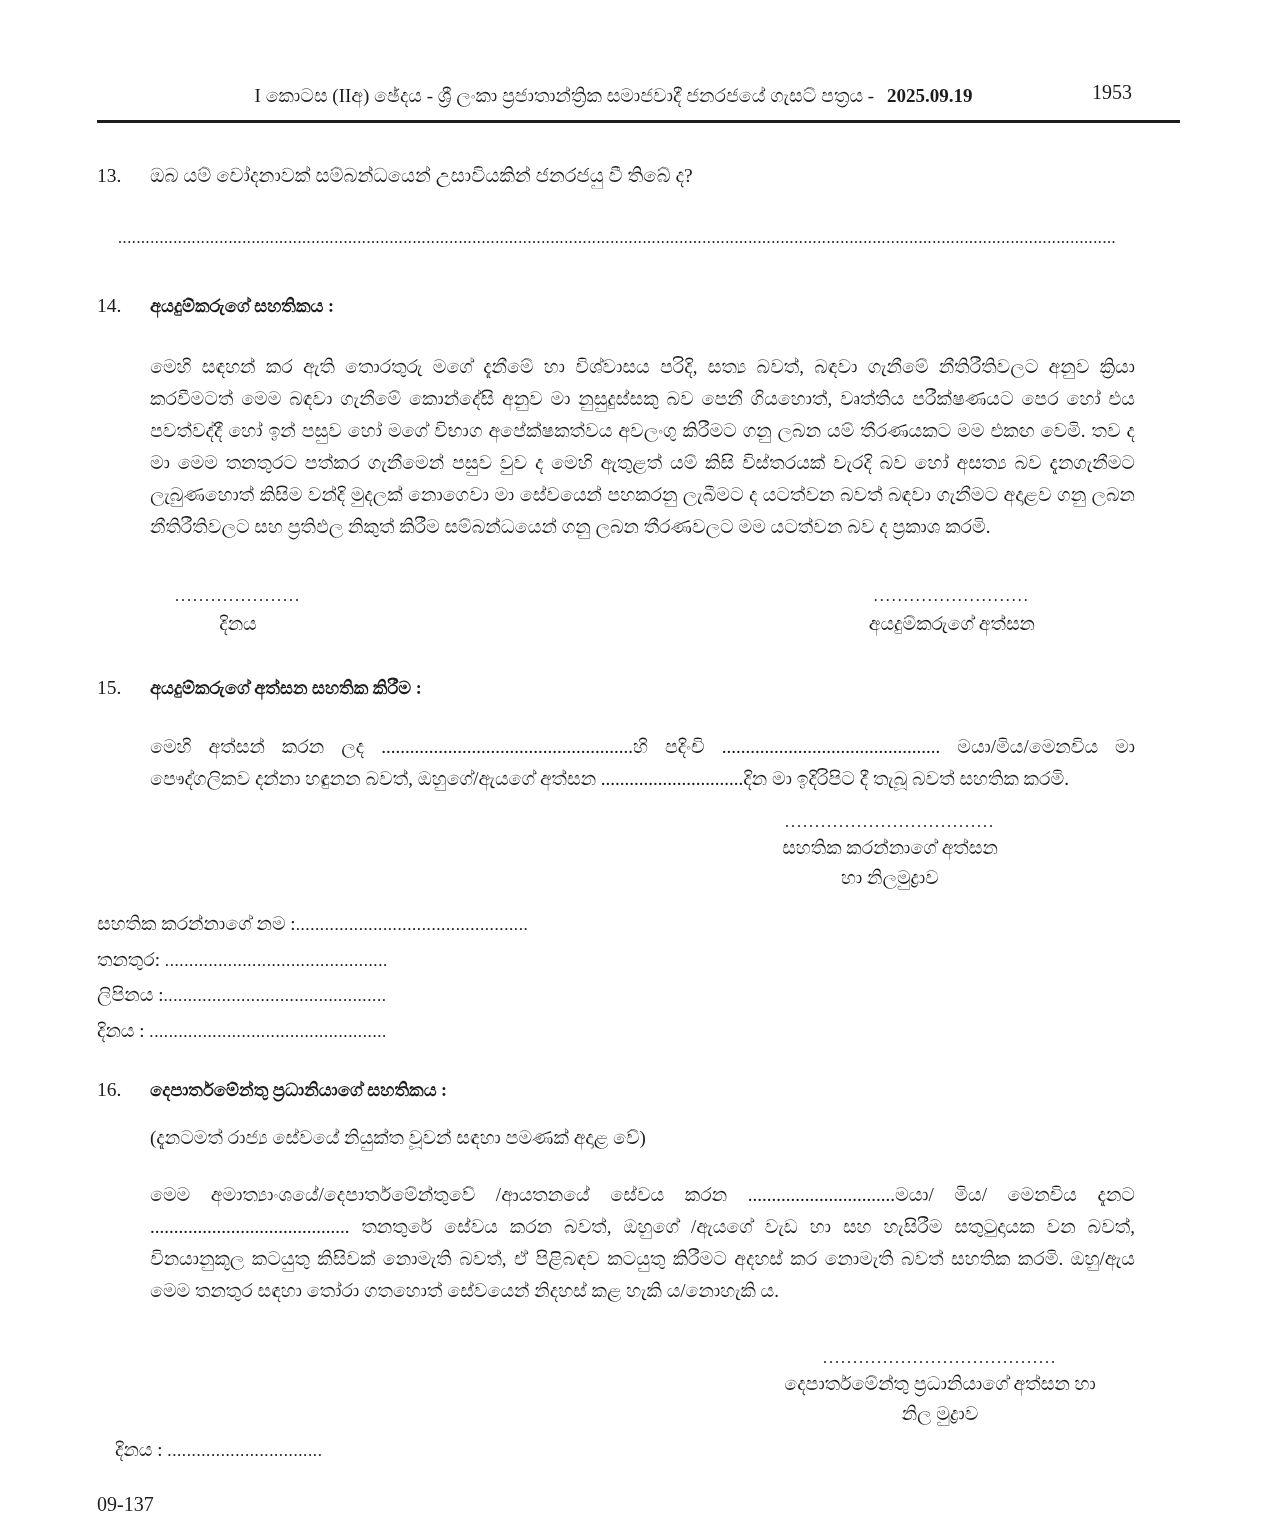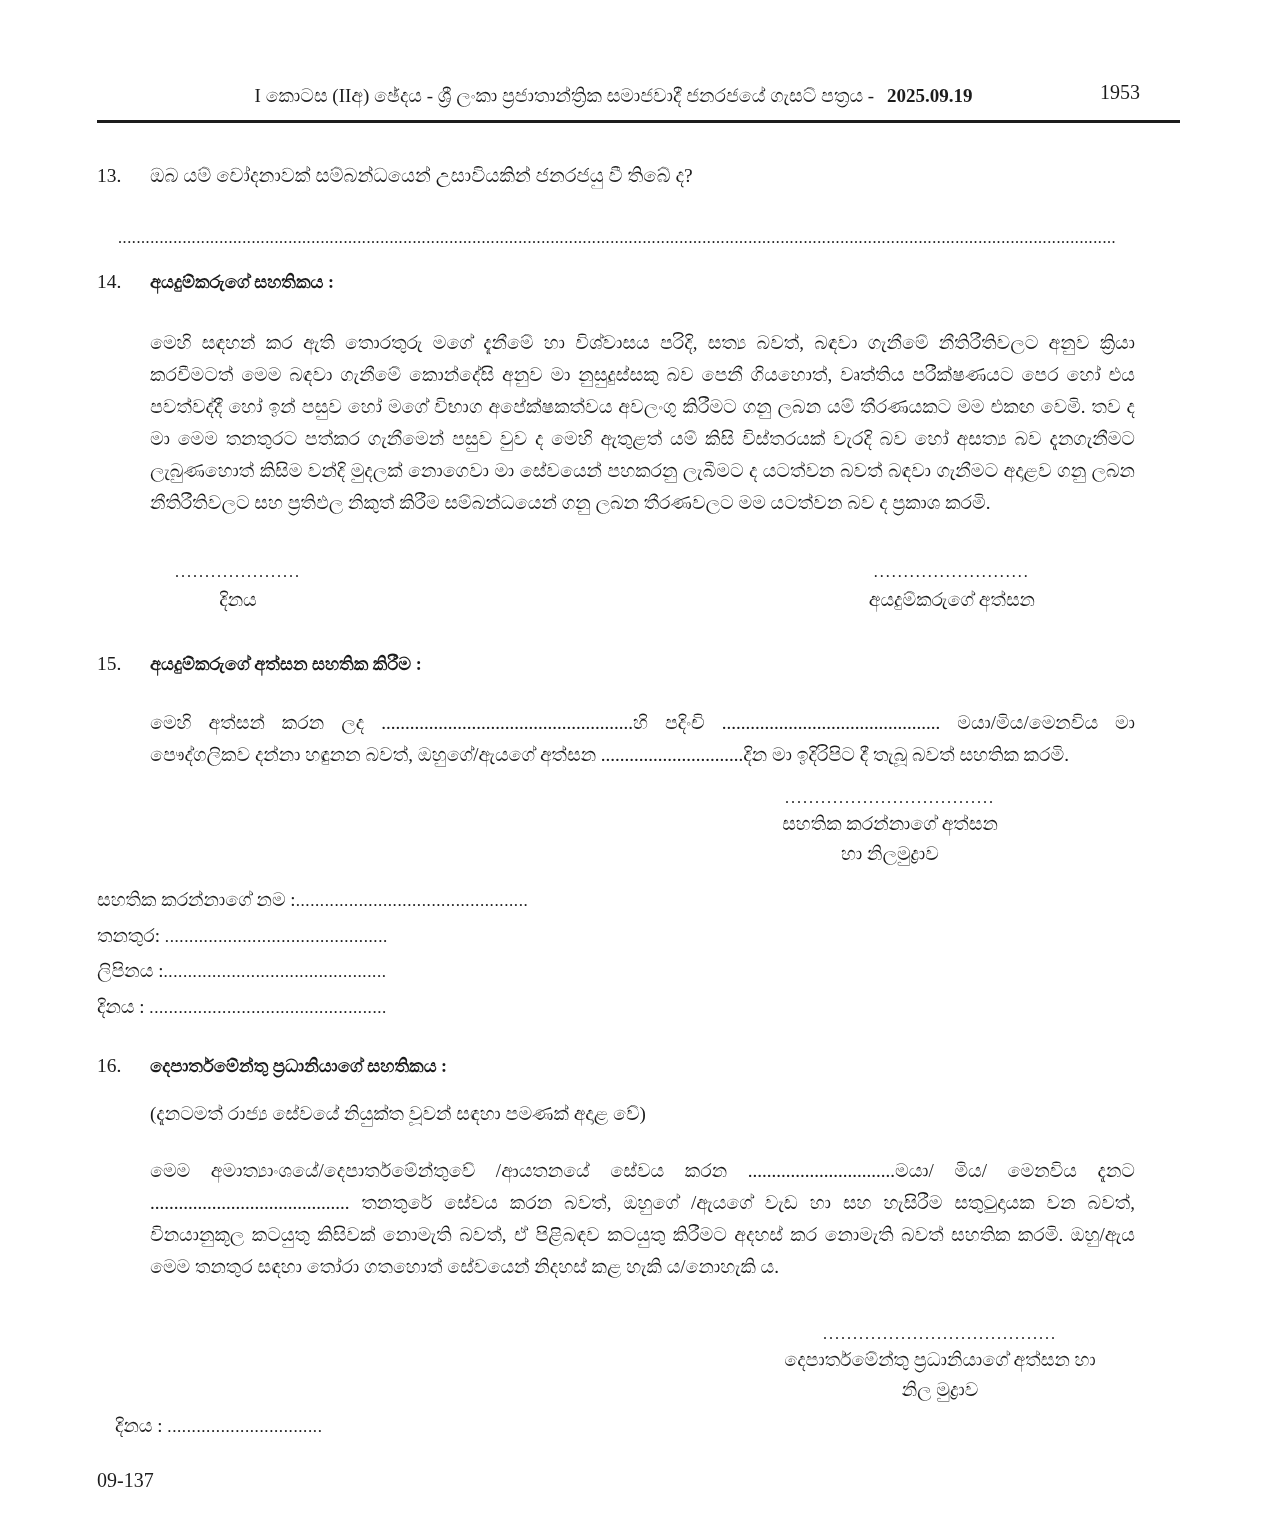--- a/index.html
+++ b/index.html
@@ -21,21 +21,21 @@
     position: relative;
     text-align: center;
     font-size: 19px;
     line-height: 24px;
     padding: 0 90px 12px 40px;
     border-bottom: 3px solid #1d1d1d;
   }
   .gz-header .gz-date { font-weight: bold; margin-left: 8px; }
   .gz-pageno {
     position: absolute;
-    right: 40px; top: -4px;
+    right: 48px; top: -4px;
     font-size: 20px;
     font-weight: normal;
   }
   
   .item-head { display: flex; align-items: baseline; font-size: 19.5px; }
   .item-num { width: 53px; flex: 0 0 53px; }
   .item-heading { font-weight: bold; font-size: 18px; }
   .item-text { font-weight: normal; }
   .item-body { margin-left: 53px; margin-right: 45px; }
   .para {
@@ -82,21 +82,21 @@
   }
   .dept-block .dots { margin-bottom: 2px; }
   
   .footer-date {
     margin: 10px 0 0 18px;
     font-size: 19px;
     white-space: nowrap; overflow: hidden;
   }
   .gz-ref { margin-top: 32px; font-size: 20px; }
   .mt-13 { margin-top: 42px; }
-  .mt-14 { margin-top: 24px; }
+  .mt-14 { margin-top: 48px; }
   .mt-para14 { margin-top: 34px; }
   .mt-15 { margin-top: 38px; }
   .mt-para15 { margin-top: 32px; }
   .mt-16 { margin-top: 30px; }
   .mt-para16 { margin-top: 30px; }
 </style>
 </head>
 <body>
 
 <div class="page">

